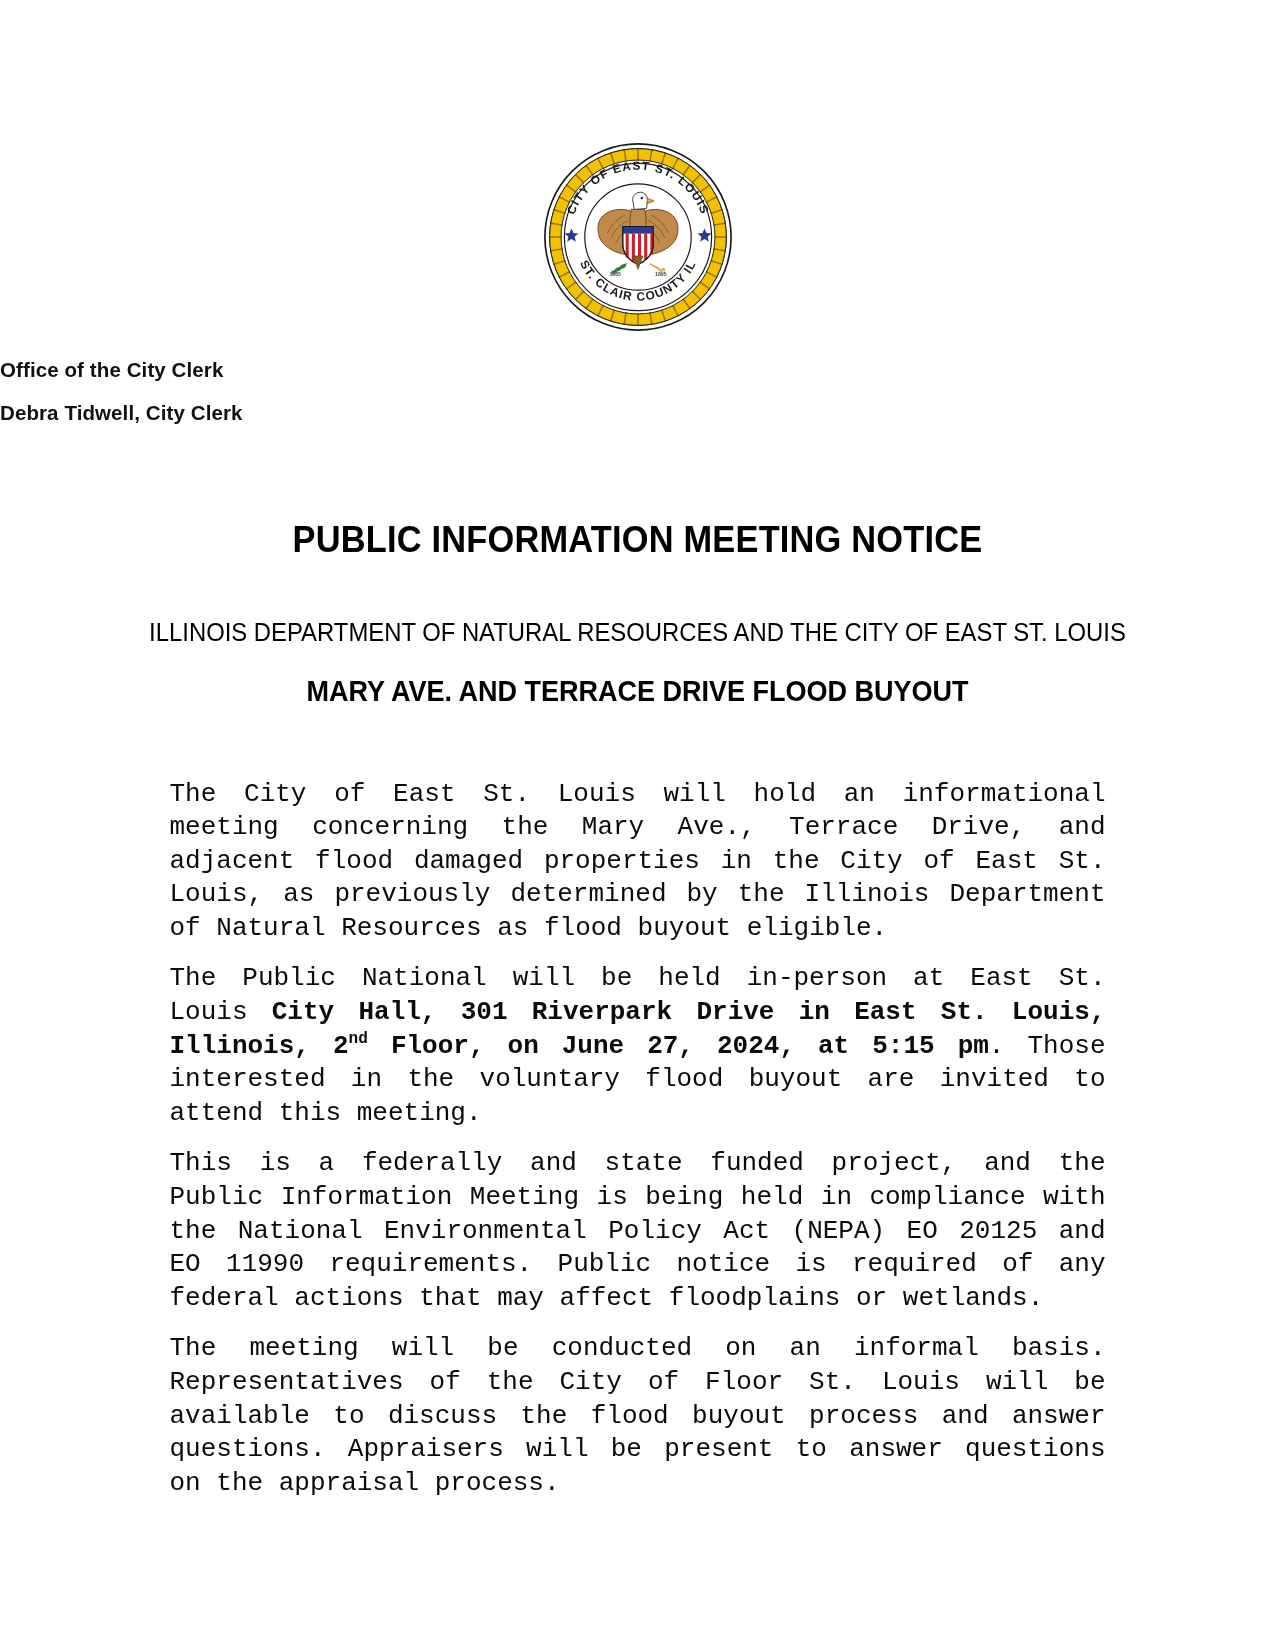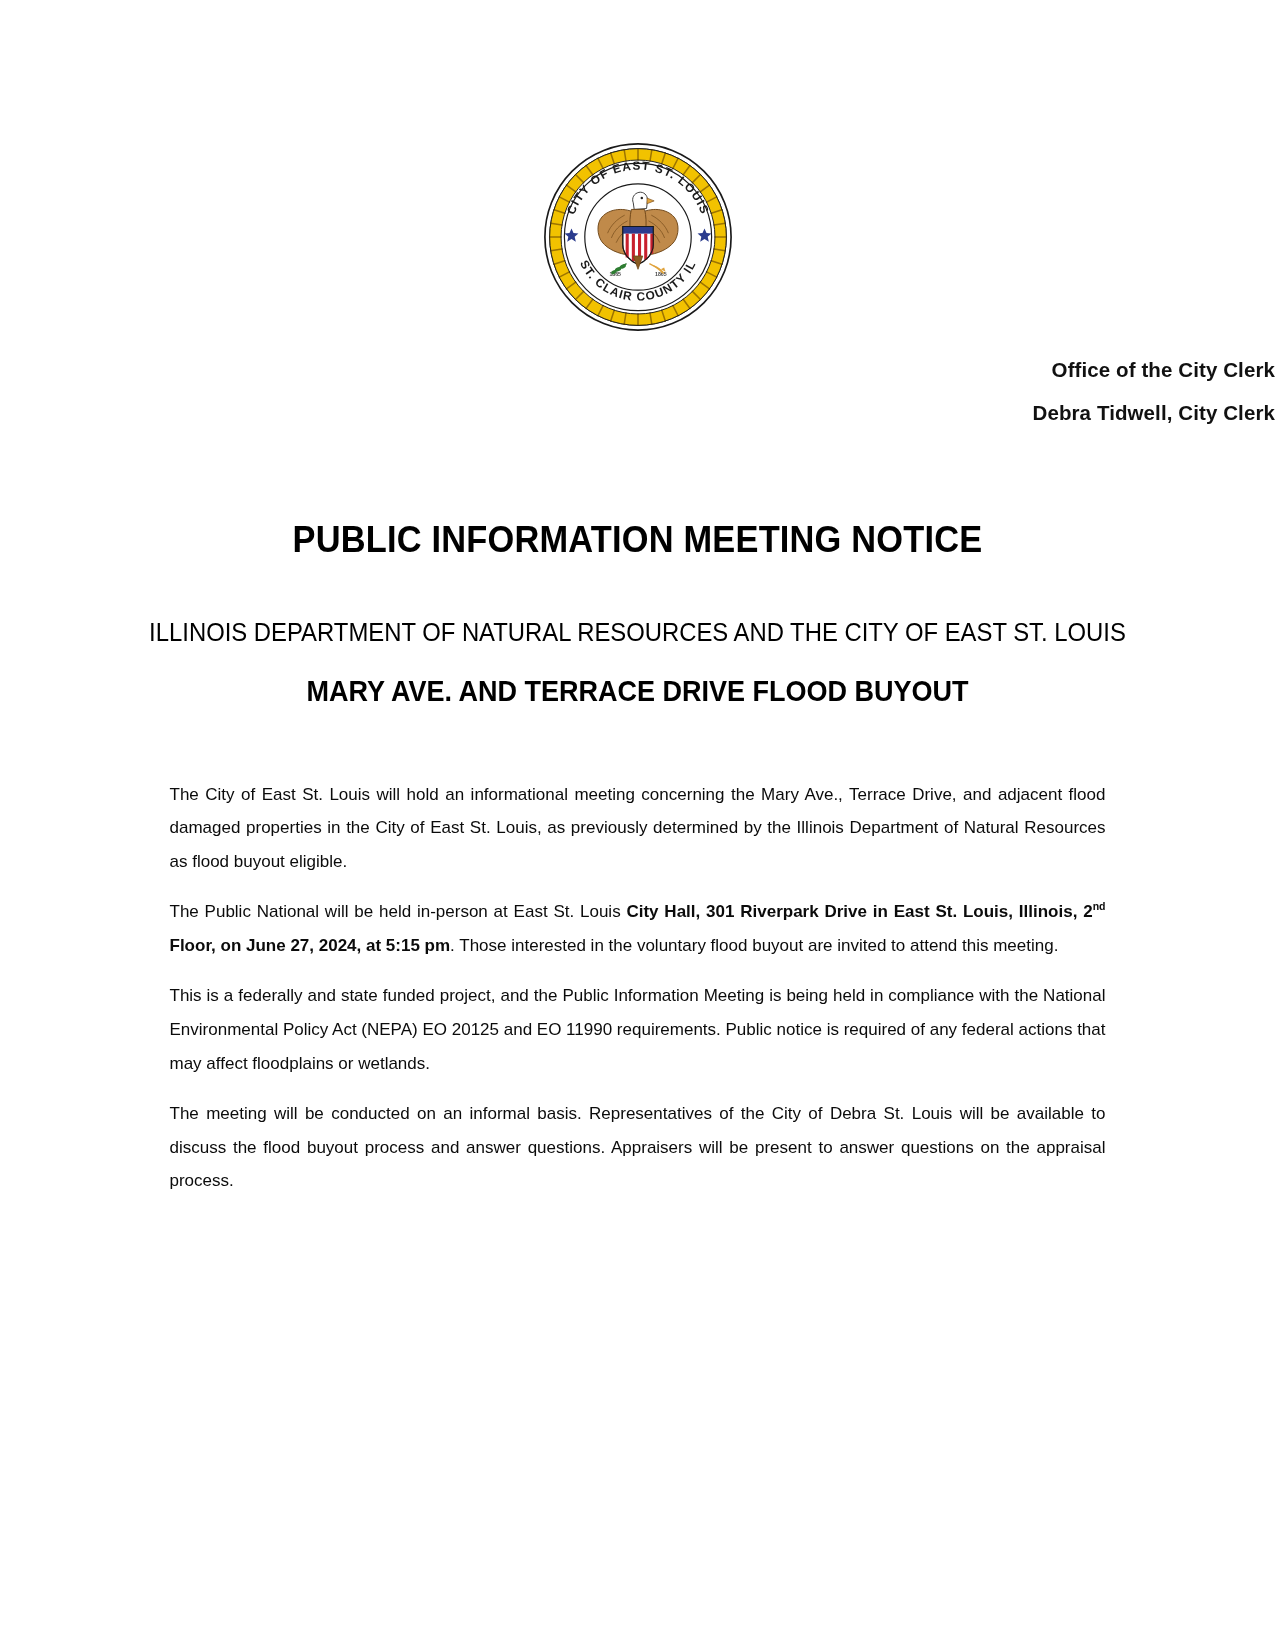--- a/index.html
+++ b/index.html
@@ -32,21 +32,21 @@
   }
   .seal {
     width: 216px;
     height: 190px;
     display: block;
   }
 
   
   .letterhead {
     margin-top: 28px;
-    text-align: right;
+    text-align: left;
     font-family: "Liberation Sans", "DejaVu Sans", sans-serif;
     font-size: 20.5px;
     line-height: 1.0;
     color: #111111;
   }
   .letterhead .lh-line {
     margin: 0 0 22.5px 0;
     letter-spacing: 0.1px;
   }
   .letterhead .lh-line.bold {
@@ -83,22 +83,22 @@
     font-size: 30px;
     transform: scaleX(0.90);
     transform-origin: center center;
     white-space: nowrap;
   }
 
   
   .body-block {
     margin: 70px auto 0 auto;
     width: 936px;
-    font-family: Liberation Sans, sans-serif;
-    font-size: 17px;
+    font-family: Liberation Mono, monospace;
+    font-size: 26px;
     line-height: 33.6px;
     text-align: justify;
     text-justify: inter-word;
     color: #0b0b0b;
   }
   .body-block p {
     margin: 0 0 17px 0;
   }
   .body-block p:last-child {
     margin-bottom: 0;
@@ -258,17 +258,17 @@
   <div class="title-project">MARY AVE.  AND TERRACE DRIVE FLOOD BUYOUT</div>
 
   <div class="body-block">
 
     <p>The City of East St. Louis will hold an informational meeting concerning the Mary Ave., Terrace Drive, and adjacent flood damaged properties in the City of East St. Louis, as previously determined by the Illinois Department of Natural Resources as flood buyout eligible.</p>
 
     <p><span>The Public National will be held in-person at East St. Louis </span><b>City Hall, 301 Riverpark Drive in East St. Louis, Illinois, 2</b><b><sup>nd</sup></b><b> Floor, on June 27, 2024, at 5:15 pm</b><span>.  Those interested in the voluntary flood buyout are invited to attend this meeting.</span></p>
 
     <p>This is a federally and state funded project, and the Public Information Meeting is being held in compliance with the National Environmental Policy Act (NEPA) EO 20125 and EO 11990 requirements.  Public notice is required of any federal actions that may affect floodplains or wetlands.</p>
 
-    <p>The meeting will be conducted on an informal basis.  Representatives of the City of Debra St. Louis will be available to discuss the flood buyout process and answer questions.  Appraisers will be present to answer questions on the appraisal process.</p>
+    <p>The meeting will be conducted on an informal basis.  Representatives of the City of Floor St. Louis will be available to discuss the flood buyout process and answer questions.  Appraisers will be present to answer questions on the appraisal process.</p>
 
   </div>
 
 </div>
 
 </body></html>

